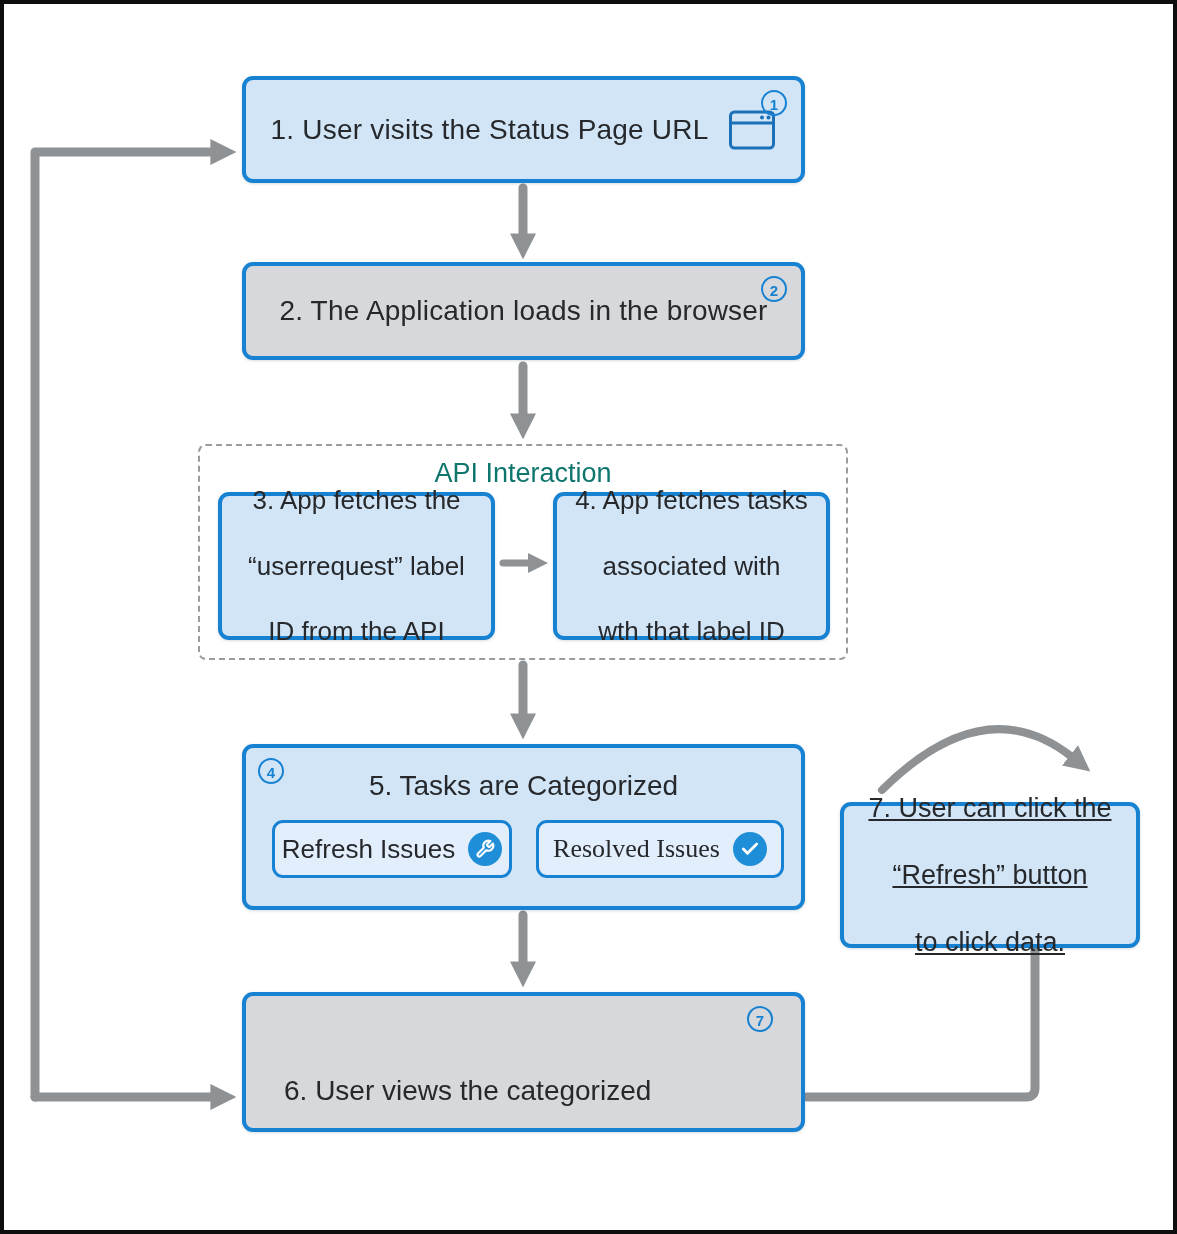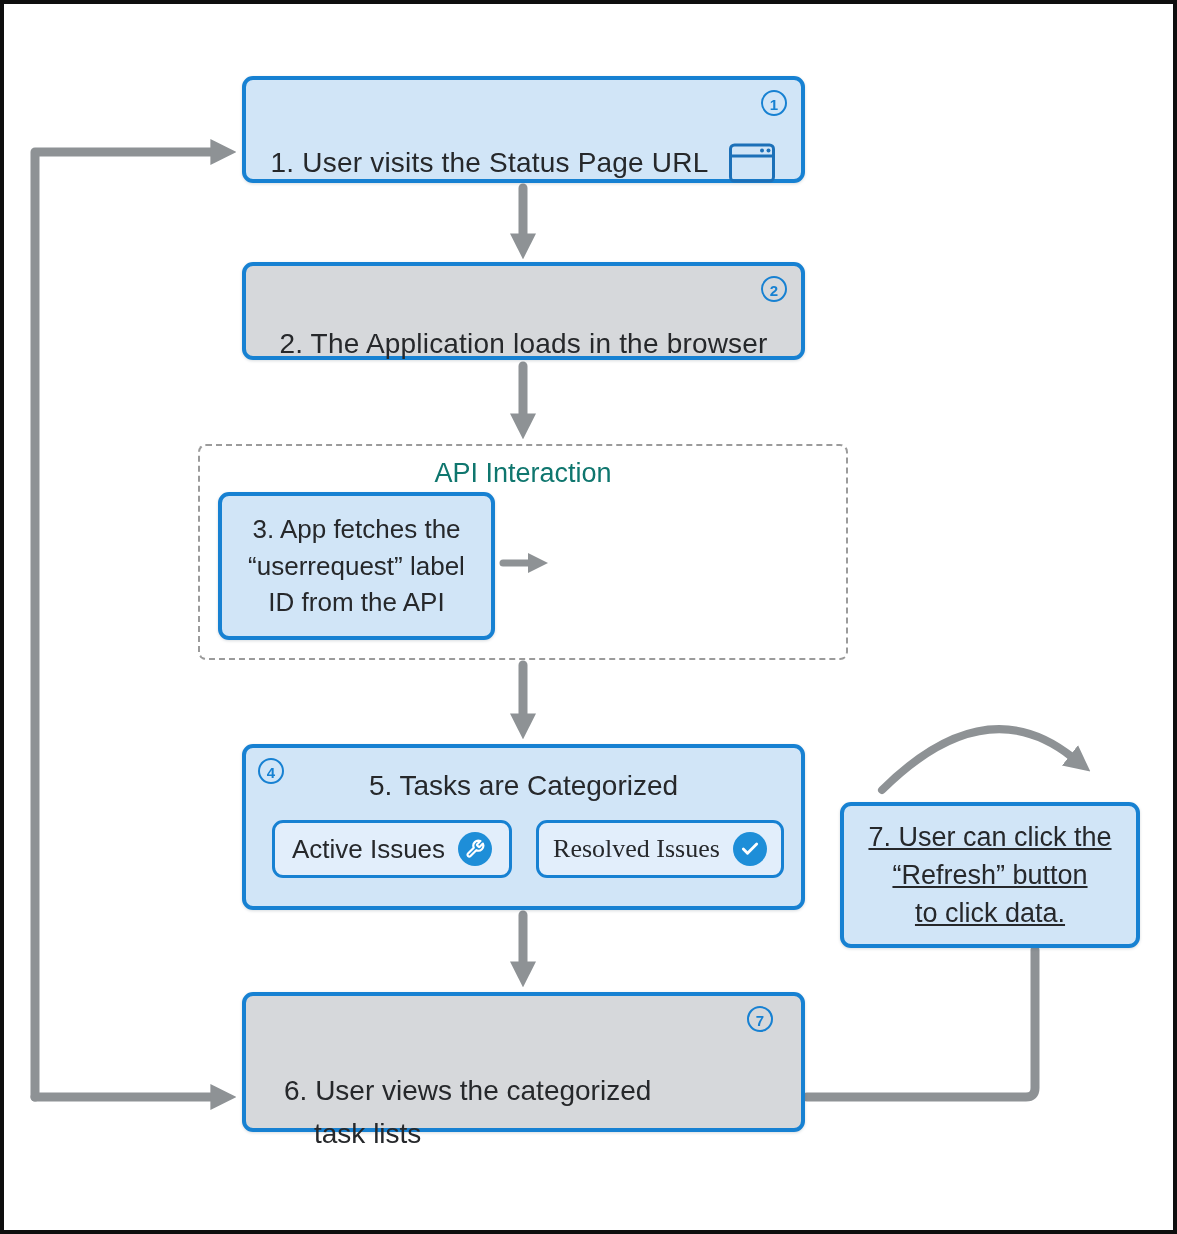--- a/index.html
+++ b/index.html
@@ -14,24 +14,24 @@
        box-shadow:0 1px 3px rgba(40,60,80,.18);}
   .blue{background:#d1e5f7;}
   .gray{background:#d6d8db;}
   .badge{
     position:absolute;width:26px;height:26px;border:2.5px solid #1781d2;border-radius:50%;
     color:#1781d2;font-size:15px;font-weight:bold;line-height:26px;text-align:center;
     box-sizing:border-box;background:transparent;
   }
   .badge.tr{top:10px;right:14px;}
   .badge.tl{top:10px;left:12px;}
-  .center-row{display:flex;align-items:center;justify-content:center;height:100%;gap:20px;margin-top:33px;}
+  .center-row{display:flex;align-items:center;justify-content:center;height:100%;gap:20px;}
   .label-lg{font-size:28px;letter-spacing:.2px;}
   .lines-center{display:flex;flex-direction:column;align-items:center;justify-content:center;height:100%;
-                font-size:26px;line-height:1.42;text-align:center;}
+                font-size:26px;line-height:1.42;text-align:center;gap:29px;}
   .group{position:absolute;box-sizing:border-box;border:2px dashed #9b9b9b;border-radius:8px;z-index:2;background:transparent;}
   .group-title{position:absolute;top:12px;left:0;width:100%;text-align:center;font-size:27px;color:#0f766e;}
   .chip{
     position:absolute;box-sizing:border-box;border:3.5px solid #1781d2;border-radius:11px;background:#e2eefb;
     display:flex;align-items:center;justify-content:center;gap:13px;font-size:26px;
   }
   .icon-circle{width:34px;height:34px;border-radius:50%;background:#1e8ed8;display:flex;align-items:center;justify-content:center;flex:0 0 auto;}
   .step6-text{padding:34px 0 0 38px;font-size:28px;line-height:1.55;margin-top:39px;}
   .step6-line2{padding-left:30px;}
 </style>
@@ -89,47 +89,53 @@
   </div>
 
   <div class="box blue" style="left:218px;top:492px;width:277px;height:148px;">
     <div class="lines-center">
       <span>3. App fetches the</span>
       <span>“userrequest” label</span>
       <span>ID from the API</span>
     </div>
   </div>
 
+  <div class="box blue" style="left:553px;top:492px;width:277px;height:148px;">
+    <div class="lines-center">
+      <span>4. App fetches tasks</span>
+      <span>associated with</span>
+      <span>wth that label ID</span>
+    </div>
+  </div>
 
   <div class="box blue" style="left:242px;top:744px;width:563px;height:166px;">
     <span class="badge tl">4</span>
     <div style="text-align:center;font-size:28px;margin-top:22px;">5. Tasks are Categorized</div>
     <div class="chip" style="left:26px;top:72px;width:240px;height:58px;">
-      <span>Active Issues</span>
+      <span>Refresh Issues</span>
       <span class="icon-circle">
         <svg width="20" height="20" viewBox="0 0 24 24" fill="none" stroke="#ffffff" stroke-width="2.6" stroke-linecap="round" stroke-linejoin="round">
           <path d="M14.7 6.3a1 1 0 0 0 0 1.4l1.6 1.6a1 1 0 0 0 1.4 0l3.77-3.77a6 6 0 0 1-7.94 7.94l-6.91 6.91a2.12 2.12 0 0 1-3-3l6.91-6.91a6 6 0 0 1 7.94-7.94l-3.76 3.76z"></path>
         </svg>
       </span>
     </div>
     <div class="chip" style="left:290px;top:72px;width:248px;height:58px;font-family:Liberation Serif, serif;">
       <span>Resolved Issues</span>
       <span class="icon-circle">
         <svg width="20" height="20" viewBox="0 0 24 24" fill="none" stroke="#ffffff" stroke-width="3.4" stroke-linecap="round" stroke-linejoin="round">
           <polyline points="20 6 9 17 4 12"></polyline>
         </svg>
       </span>
     </div>
   </div>
 
   <div class="box gray" style="left:242px;top:992px;width:563px;height:140px;">
     <span class="badge tr" style="right:28px;">7</span>
     <div class="step6-text">
       <div>6. User views the categorized</div>
-      <div class="step6-line2">task lists</div>
     </div>
   </div>
 
   <div class="box blue" style="left:840px;top:802px;width:300px;height:146px;">
     <div class="lines-center" style="font-size:27px;text-decoration:underline;">
       <span>7. User can click the</span>
       <span>“Refresh” button</span>
       <span>to click data.</span>
     </div>
   </div>

